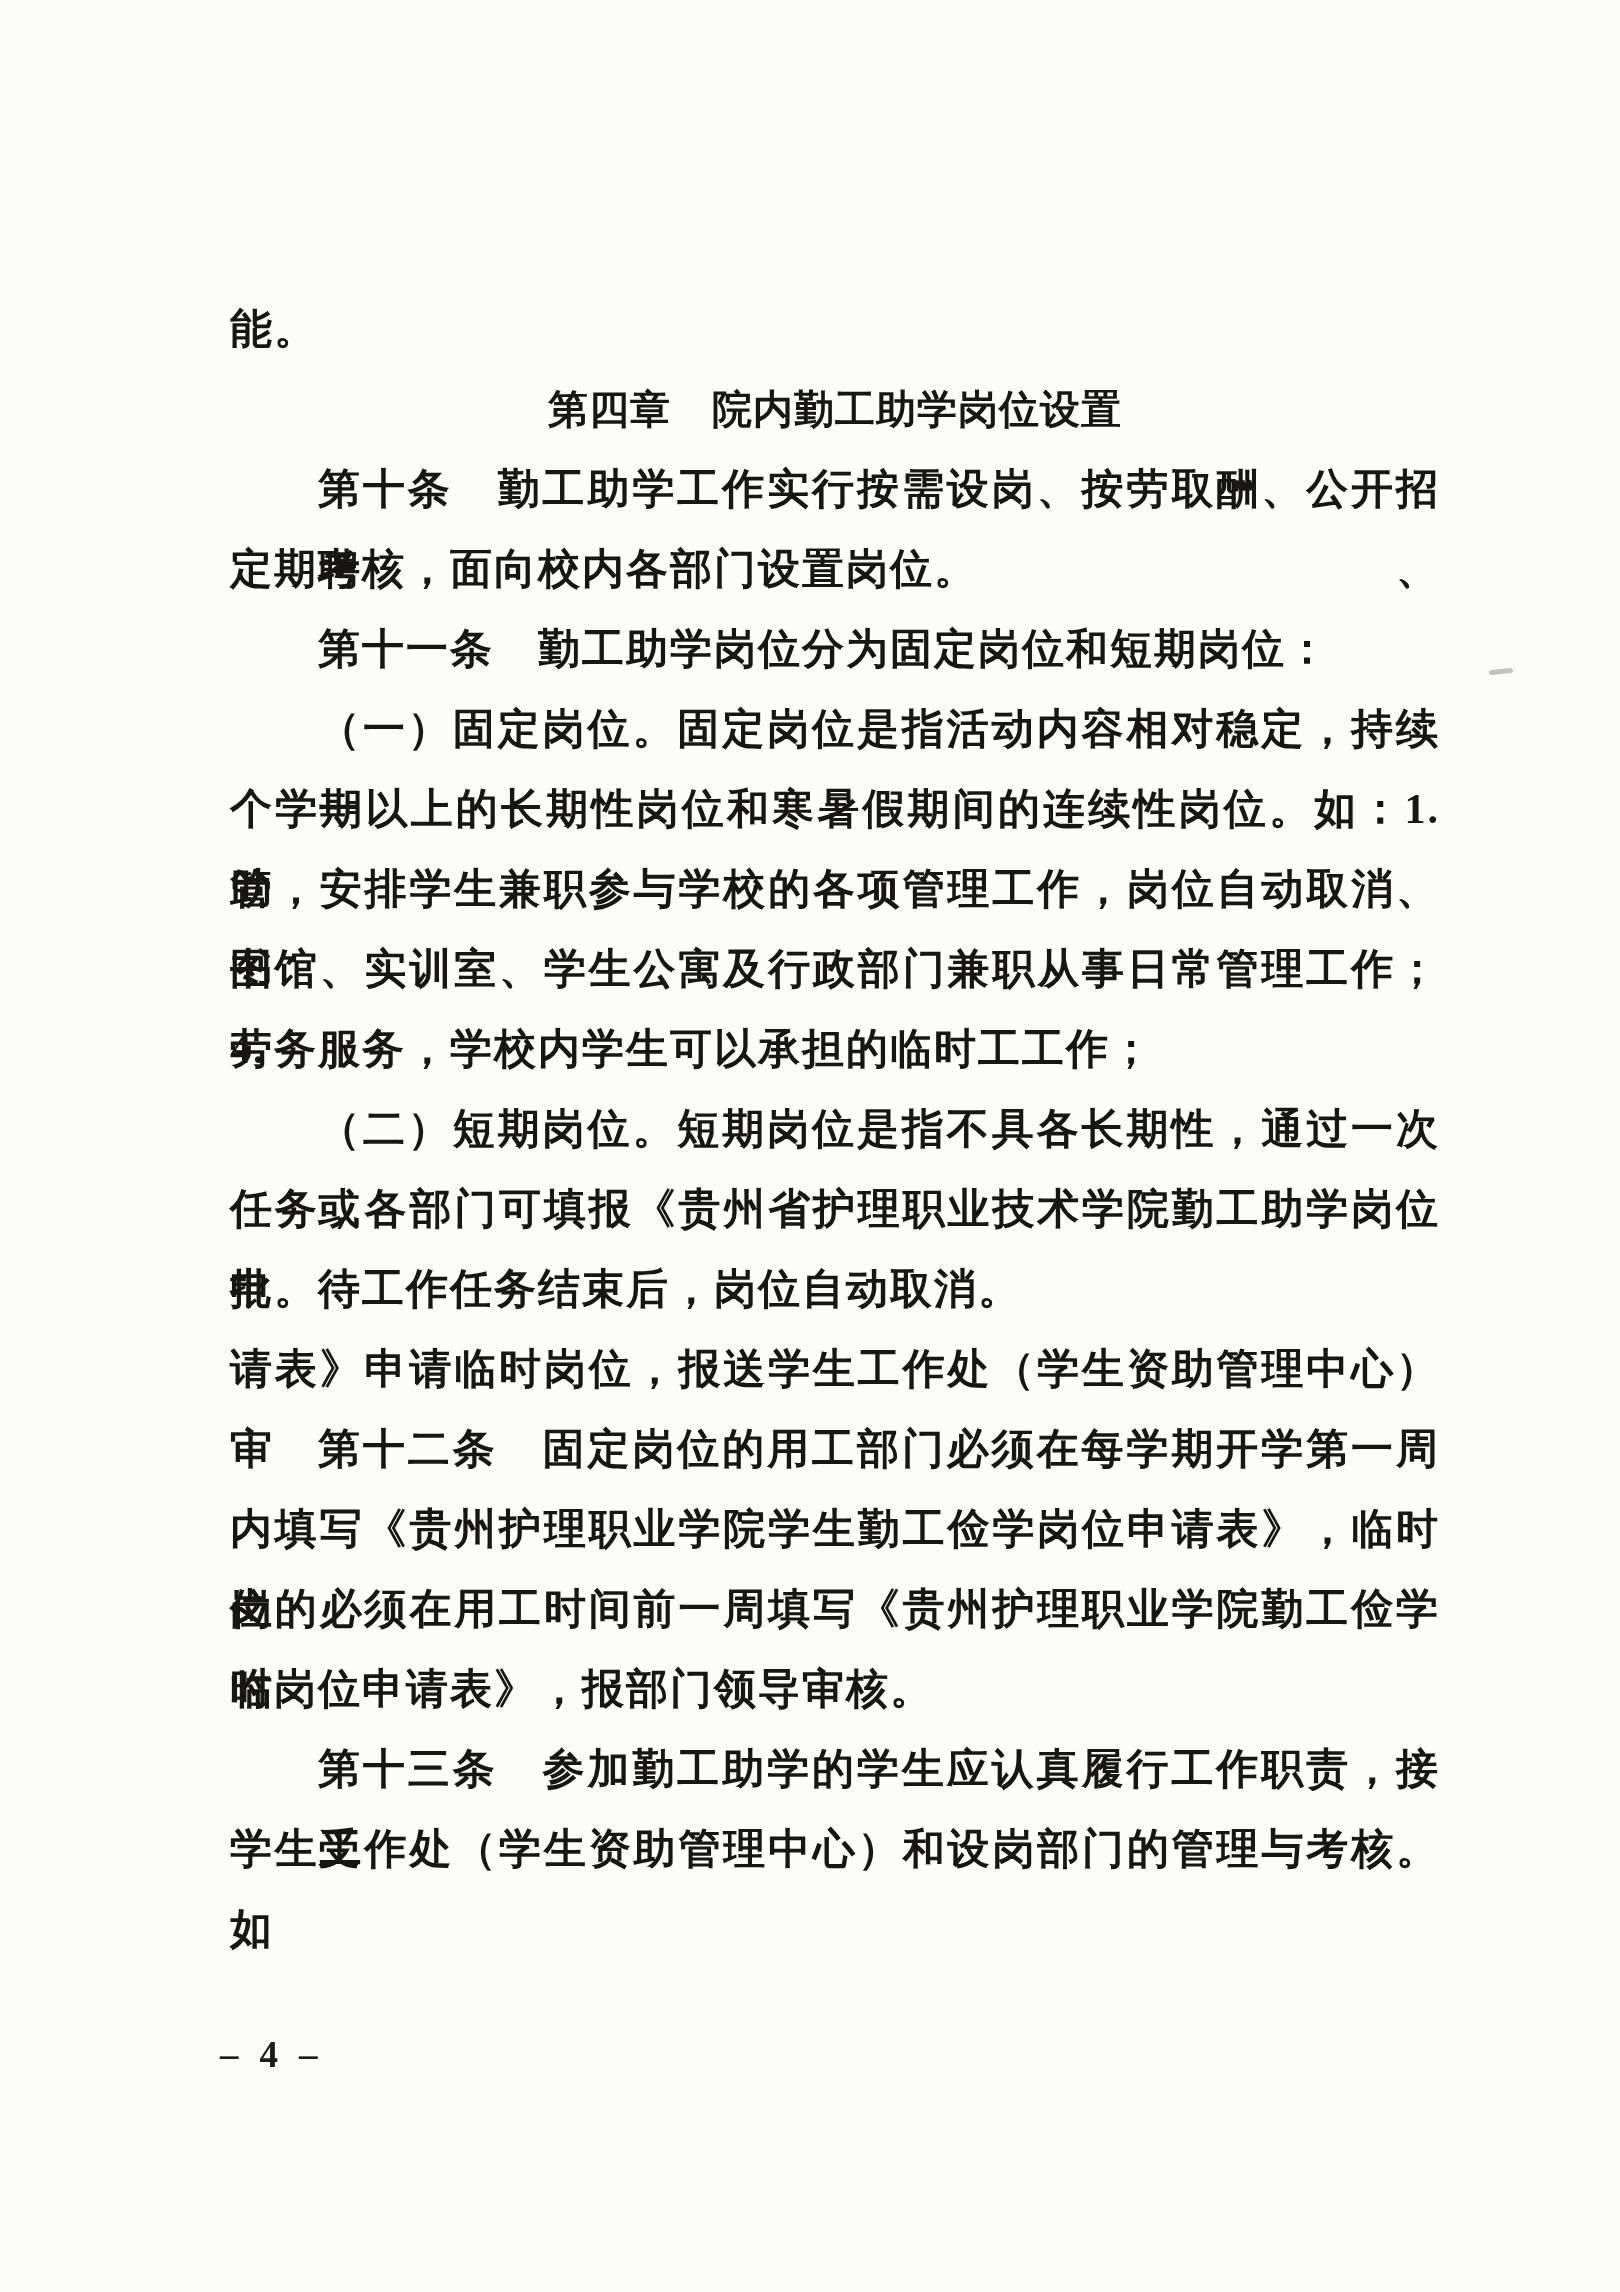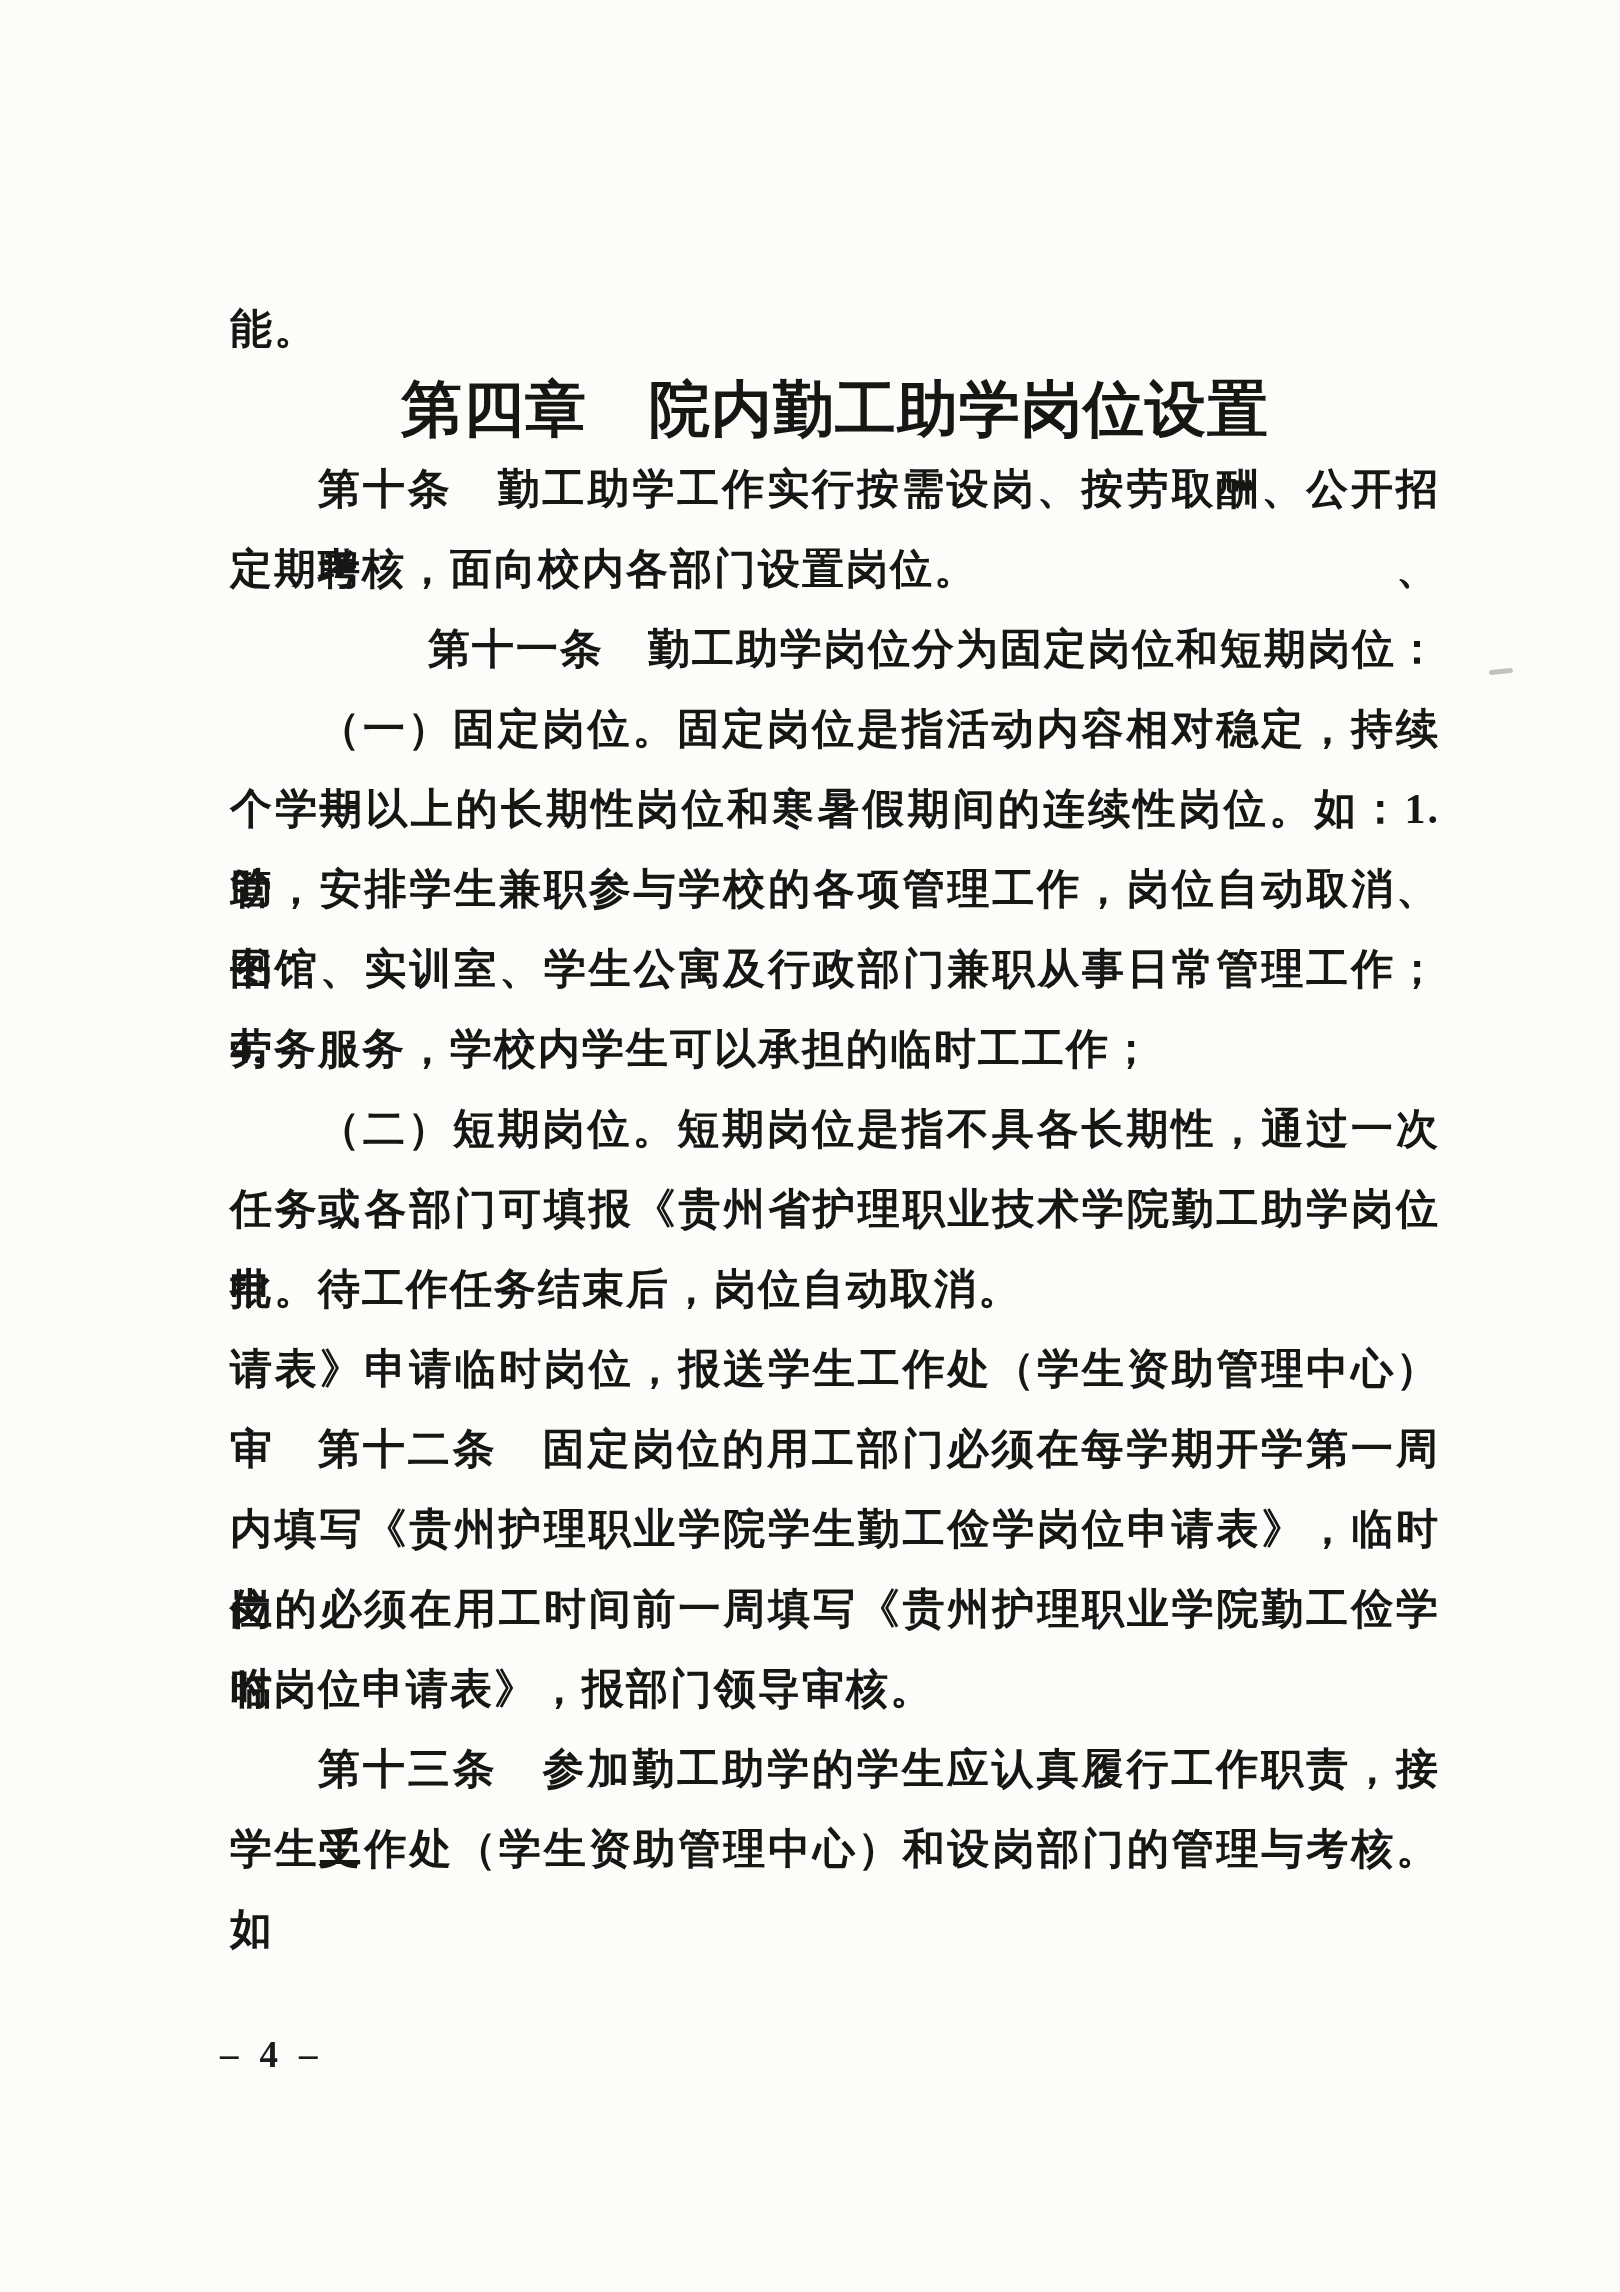--- a/index.html
+++ b/index.html
@@ -38,28 +38,28 @@
     text-align-last: justify;
   }
   
   .st-first-just {
     padding-left: 88px;
     text-align: justify;
     text-align-last: justify;
   }
   .st-first-left {
     padding-left: 88px;
-    text-align: right;
+    text-align: left;
   }
   .st-left {
     text-align: left;
   }
   .st-heading {
     text-align: center;
-    font-size: 61px;
+    font-size: 40px;
     letter-spacing: 1px;
     font-weight: bold;
     font-family: "Liberation Sans", sans-serif;
   }
   .pagenum {
     position: absolute;
     left: 220px;
     top: 2035px;
     font-size: 37px;
     line-height: 39px;

